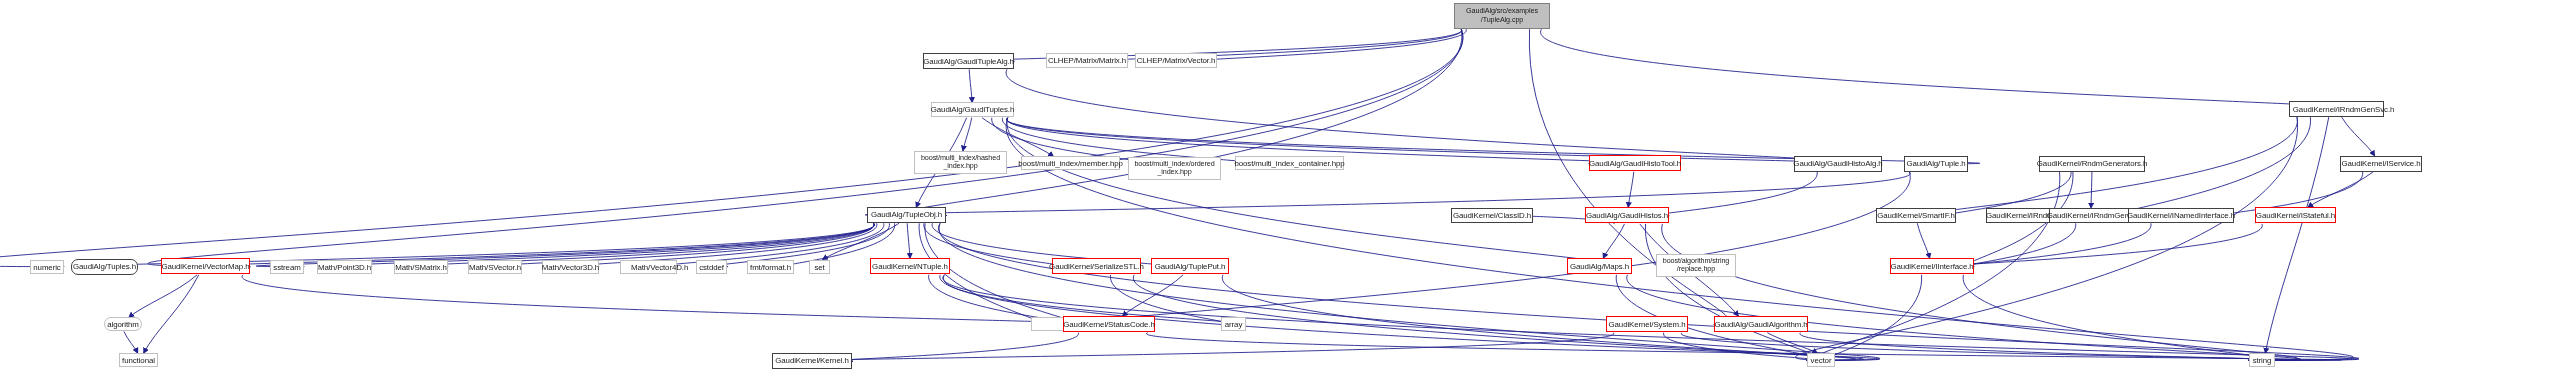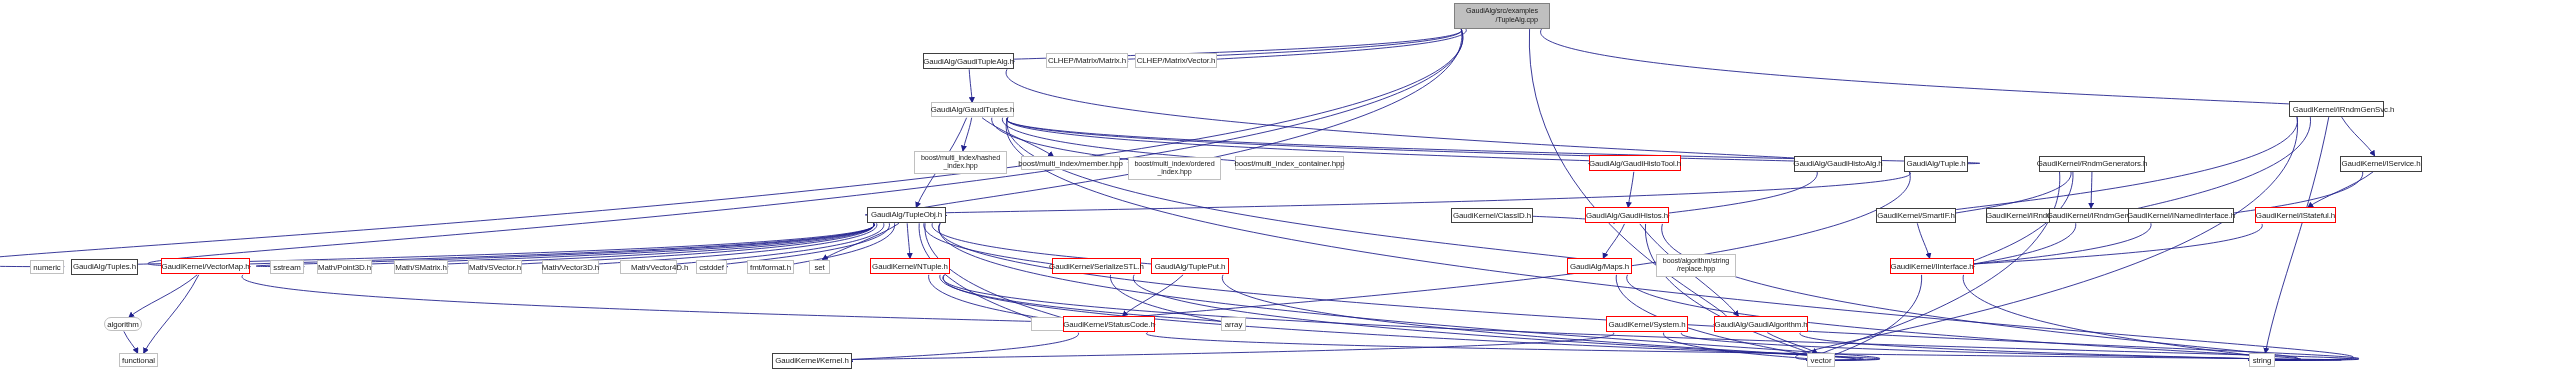--- a/index.html
+++ b/index.html
@@ -143,21 +143,21 @@
         <path d="M 1826.32 529 C 1738.7359999999999 562 4366.256 573 3578 573" marker-end="url(#arrow)"></path>
         <path d="M 2647.2789285714284 529 C 2635.892875 562 2977.474482142857 573 2875 573" marker-end="url(#arrow)"></path>
         <path d="M 2676.52 529 C 2631.446 562 3983.666 573 3578 573" marker-end="url(#arrow)"></path>
         <path d="M 2566.48 529 C 2626.954 563.125 812.7339999999999 574.5 1357 574.5" marker-end="url(#arrow)"></path>
         <path d="M 2812.1785714285716 529 C 2836.2316666666666 542.86 2874.716619047619 552.1 2892.3555555555554 562" marker-end="url(#arrow)"></path>
         <path d="M 2865 529 C 2829.35 562 3898.85 573 3578 573" marker-end="url(#arrow)"></path>
         <path d="M 197.07142857142858 527 C 203.73333333333335 541.7 214.39238095238096 551.5 219.27777777777777 562" marker-end="url(#arrow)"></path>
       </g>
   </svg>
   <div id="nodes">
-      <div class="node root" style="left: 1454px; top: 2.5px; width: 96px; height: 26px; font-size: 7.2px; text-align: right;">GaudiAlg/src/examples
+      <div class="node root" style="left: 1454px; top: 2.5px; width: 96px; height: 26px; font-size: 7.2px;">GaudiAlg/src/examples
 /TupleAlg.cpp</div>
       <div class="node bold" style="left: 923px; top: 53px; width: 91px; height: 16.3px;">GaudiAlg/GaudiTupleAlg.h</div>
       <div class="node " style="left: 1046px; top: 53px; width: 82px; height: 15px;">CLHEP/Matrix/Matrix.h</div>
       <div class="node " style="left: 1135px; top: 53px; width: 82px; height: 15px;">CLHEP/Matrix/Vector.h</div>
       <div class="node bold" style="left: 2289px; top: 101px; width: 95px; height: 16.3px; padding-left: 16px;">GaudiKernel/IRndmGenSvc.h</div>
       <div class="node " style="left: 931px; top: 102px; width: 83px; height: 15px;">GaudiAlg/GaudiTuples.h</div>
       <div class="node " style="left: 914px; top: 151px; width: 93px; height: 22.6px; font-size: 7.2px;">boost/multi_index/hashed
 _index.hpp</div>
       <div class="node " style="left: 1021px; top: 156px; width: 99px; height: 14px;">boost/multi_index/member.hpp</div>
       <div class="node " style="left: 1128px; top: 157px; width: 93px; height: 22.6px; font-size: 7.2px;">boost/multi_index/ordered
@@ -170,21 +170,21 @@
       <div class="node bold" style="left: 2340px; top: 156px; width: 82px; height: 15.7px;">GaudiKernel/IService.h</div>
       <div class="node bold" style="left: 867px; top: 207px; width: 79px; height: 15.7px;">GaudiAlg/TupleObj.h</div>
       <div class="node bold" style="left: 1451px; top: 208px; width: 82px; height: 15px;">GaudiKernel/ClassID.h</div>
       <div class="node red" style="left: 1585px; top: 207px; width: 84px; height: 16.3px;">GaudiAlg/GaudiHistos.h</div>
       <div class="node bold" style="left: 1876px; top: 208px; width: 80px; height: 15px;">GaudiKernel/SmartIF.h</div>
       <div class="node bold" style="left: 1986px; top: 208px; width: 74px; height: 15px;">GaudiKernel/IRndm.h</div>
       <div class="node bold" style="left: 2049px; top: 208px; width: 84px; height: 15px;">GaudiKernel/IRndmGen.h</div>
       <div class="node bold" style="left: 2128px; top: 208px; width: 106px; height: 15px;">GaudiKernel/INamedInterface.h</div>
       <div class="node red" style="left: 2255px; top: 207px; width: 81px; height: 16.3px;">GaudiKernel/IStateful.h</div>
       <div class="node " style="left: 30px; top: 260px; width: 34px; height: 14px;">numeric</div>
-      <div class="node bold" style="left: 71px; top: 259px; width: 67px; height: 15.7px;">GaudiAlg/Tuples.h</div>
+      <div class="node bold" style="left: 71px; top: 259px; width: 67px; height: 15.7px; border-radius: 7px;">GaudiAlg/Tuples.h</div>
       <div class="node red" style="left: 161px; top: 258px; width: 89px; height: 16.3px;">GaudiKernel/VectorMap.h</div>
       <div class="node " style="left: 270px; top: 260px; width: 34px; height: 14px;">sstream</div>
       <div class="node " style="left: 317px; top: 260px; width: 55px; height: 14px;">Math/Point3D.h</div>
       <div class="node " style="left: 394px; top: 260px; width: 54px; height: 14px;">Math/SMatrix.h</div>
       <div class="node " style="left: 468px; top: 260px; width: 54px; height: 14px;">Math/SVector.h</div>
       <div class="node " style="left: 542px; top: 260px; width: 57px; height: 14px;">Math/Vector3D.h</div>
       <div class="node " style="left: 620px; top: 260px; width: 57px; height: 14px; padding-left: 24px;">Math/Vector4D.h</div>
       <div class="node " style="left: 696px; top: 260px; width: 31px; height: 14px;">cstddef</div>
       <div class="node " style="left: 747px; top: 260px; width: 47px; height: 14px;">fmt/format.h</div>
       <div class="node " style="left: 809px; top: 260px; width: 21px; height: 14px;">set</div>

